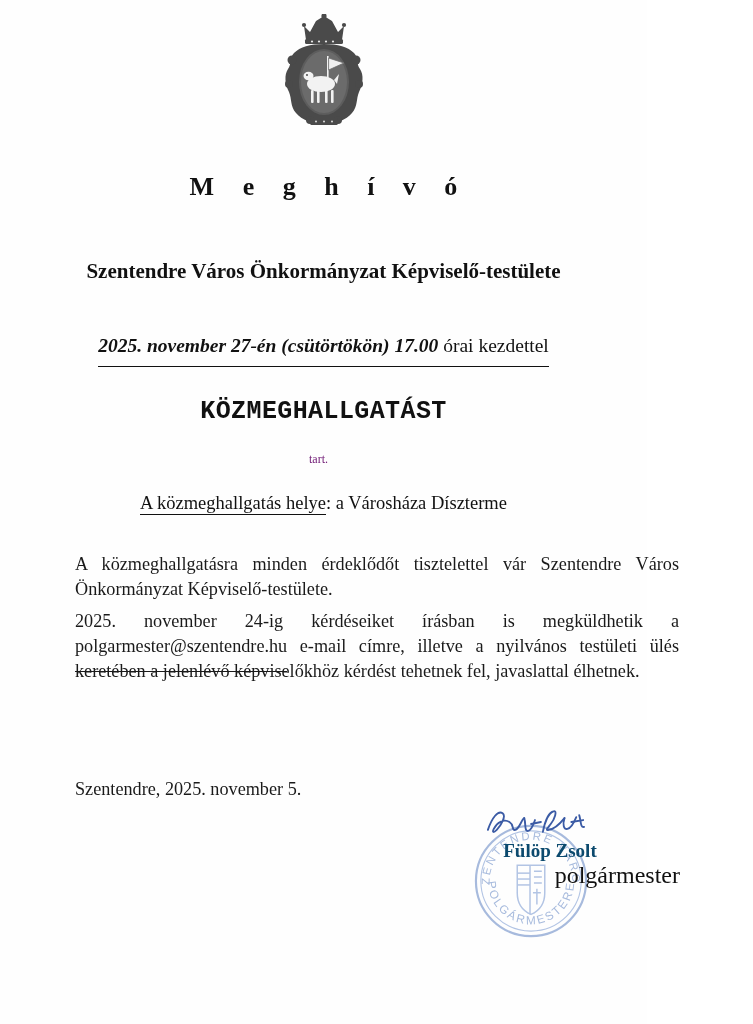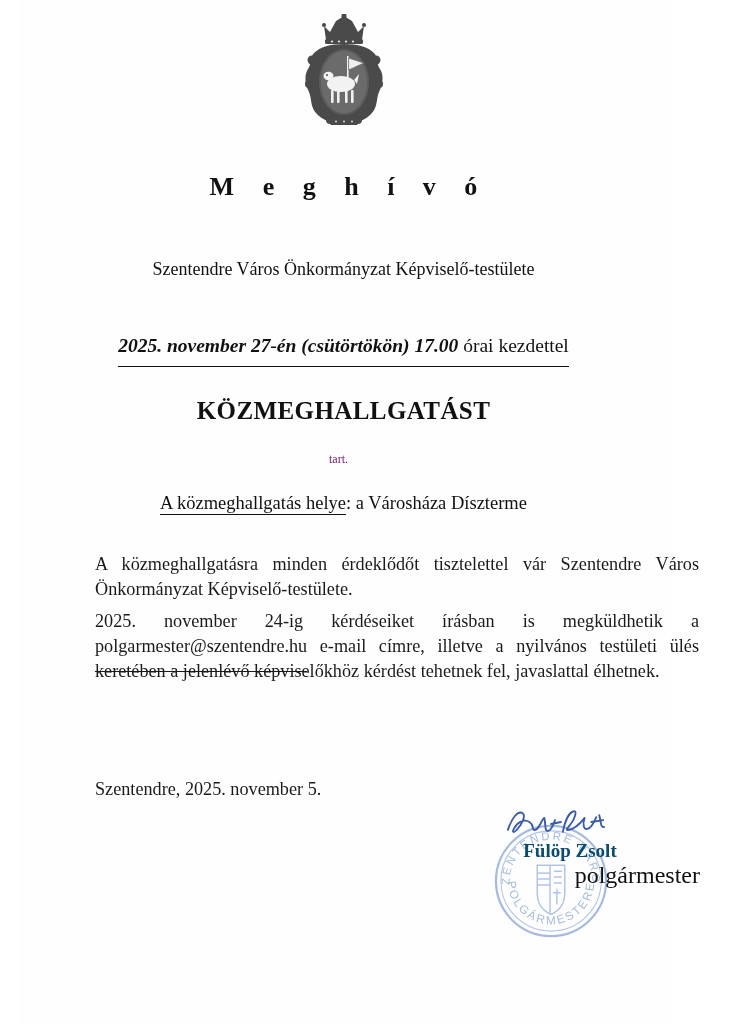--- a/index.html
+++ b/index.html
@@ -15,21 +15,20 @@
     color: #1a1a1a;
     overflow: hidden;
     position: relative;
   }
 
   .page {
     position: relative;
     width: 647px;
     height: 1024px;
     background: #fefefe;
-    margin-left: 20px;
   }
 
   
   .crest-wrap {
     position: absolute;
     top: 14px;
     left: 0;
     right: 0;
     display: flex;
     justify-content: center;
@@ -53,22 +52,22 @@
     text-indent: 11px;
     color: #111;
   }
 
   .subtitle-body {
     position: absolute;
     top: 259px;
     left: 0;
     right: 0;
     text-align: center;
-    font-size: 18px;
-    font-weight: normal;
+    font-size: 21px;
+    font-weight: bold;
     color: #111;
   }
 
   .date-line {
     position: absolute;
     top: 335px;
     left: 0;
     right: 0;
     text-align: center;
     font-size: 19.5px;
@@ -91,20 +90,21 @@
   .kozmeg {
     position: absolute;
     top: 397px;
     left: 0;
     right: 0;
     text-align: center;
     font-size: 25px;
     font-weight: bold;
     letter-spacing: 0.4px;
     color: #111;
+    font-family: Liberation Mono, monospace;
   }
 
   .tart {
     position: absolute;
     top: 452px;
     left: 0;
     right: 10px;
     text-align: center;
     font-size: 12px;
     color: #701a75;

